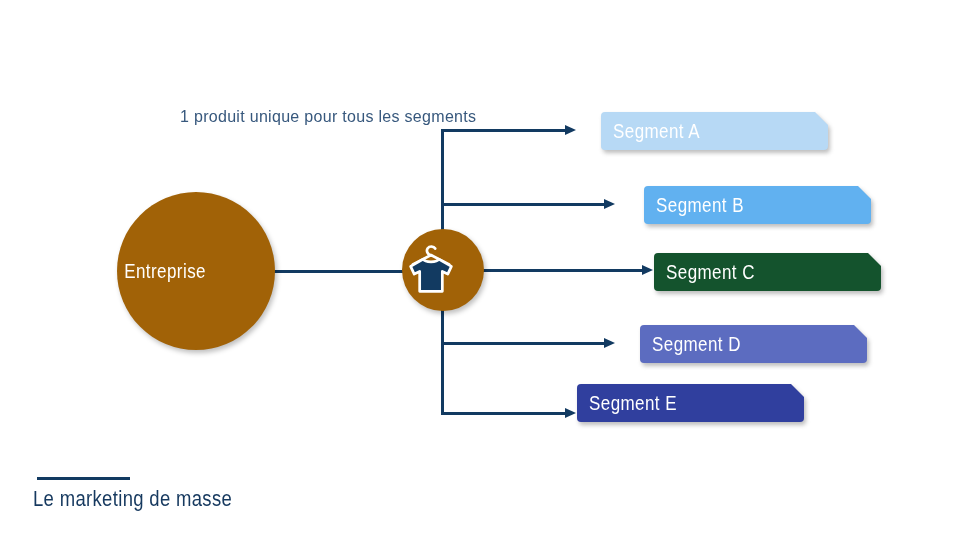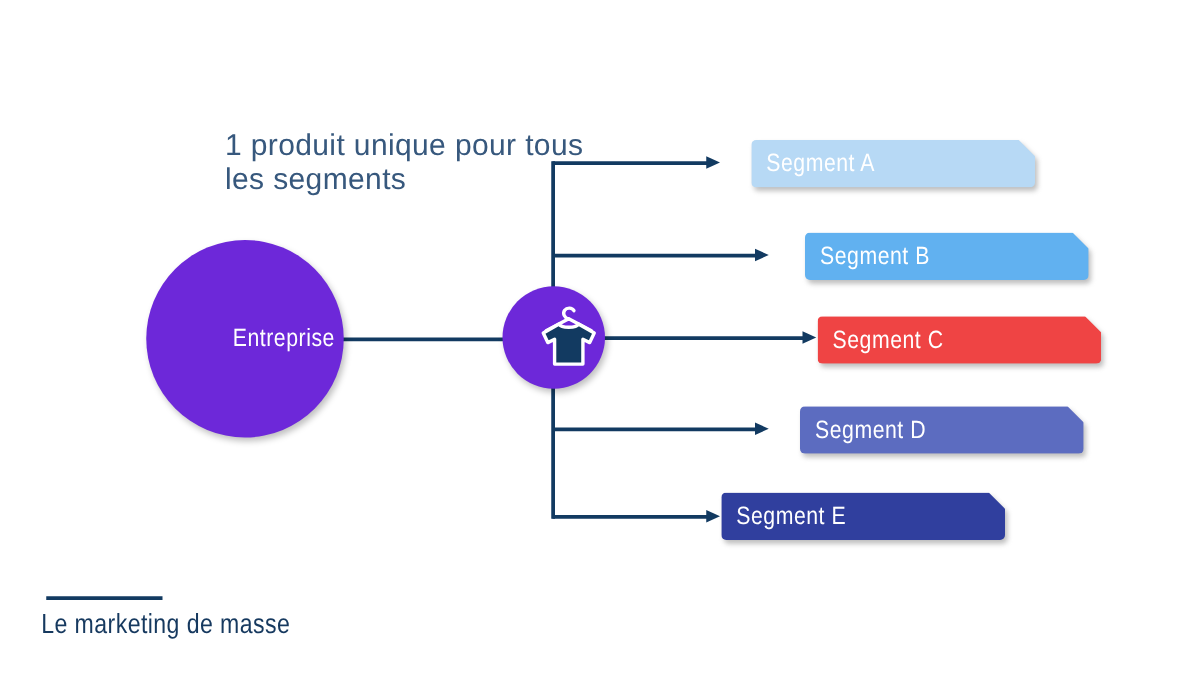--- a/index.html
+++ b/index.html
@@ -10,34 +10,34 @@
     background: #ffffff;
     overflow: hidden;
     font-family: "Liberation Sans", sans-serif;
   }
 
   
   .annotation {
     position: absolute;
     left: 180px; top: 103px;
     width: 300px;
-    font-size: 24px;
+    font-size: 16px;
     line-height: 27px;
     letter-spacing: 0.3px;
     color: #37587D;
   }
 
   
   .circle {
     position: absolute;
     border-radius: 50%;
-    background: #6d28d9;
+    background: #a16207;
     display: flex;
     align-items: center;
-    justify-content: flex-end;
+    justify-content: flex-start;
     box-shadow: 2px 3px 5px rgba(0,0,0,0.25);
   }
   .circle-entreprise { left: 117px; top: 192px; width: 158px; height: 158px; }
   .circle-product    { left: 402px; top: 229px; width: 82px;  height: 82px; }
   .circle-label {
     color: #ffffff;
     font-size: 20px;
     letter-spacing: 0.5px;
     transform: scaleX(0.85);
     transform-origin: center center;
@@ -76,21 +76,21 @@
     width: 227px; height: 38px;
     border-radius: 4px;
     clip-path: polygon(0 0, calc(100% - 13px) 0, 100% 13px, 100% 100%, 0 100%);
     display: flex;
     align-items: center;
   }
   .seg-a { left: 577px; top: 112px; padding-left: 24px; }
   .seg-b { left: 616px; top: 186px; padding-left: 28px; }
   .seg-c { left: 654px; top: 253px; }
   .seg-d { left: 640px; top: 325px; }
-  .seg-e { left: 577px; top: 394px; text-align: right; }
+  .seg-e { left: 577px; top: 384px; text-align: right; }
   .segment-label {
     color: #ffffff;
     font-size: 20px;
     letter-spacing: 0.5px;
     margin-left: 12px;
     transform: scaleX(0.85);
     transform-origin: left center;
     white-space: nowrap;
   }
 
@@ -152,21 +152,21 @@
     <div class="segment-box" style="background: rgb(183, 217, 245);">
       <span class="segment-label">Segment A</span>
     </div>
   </div>
   <div class="seg-wrap seg-b">
     <div class="segment-box" style="background: rgb(97, 177, 240);">
       <span class="segment-label">Segment B</span>
     </div>
   </div>
   <div class="seg-wrap seg-c">
-    <div class="segment-box" style="background: #ef4444;">
+    <div class="segment-box" style="background: #14532d;">
       <span class="segment-label">Segment C</span>
     </div>
   </div>
   <div class="seg-wrap seg-d">
     <div class="segment-box" style="background: rgb(92, 108, 192);">
       <span class="segment-label">Segment D</span>
     </div>
   </div>
   <div class="seg-wrap seg-e">
     <div class="segment-box" style="background: rgb(48, 63, 158);">

